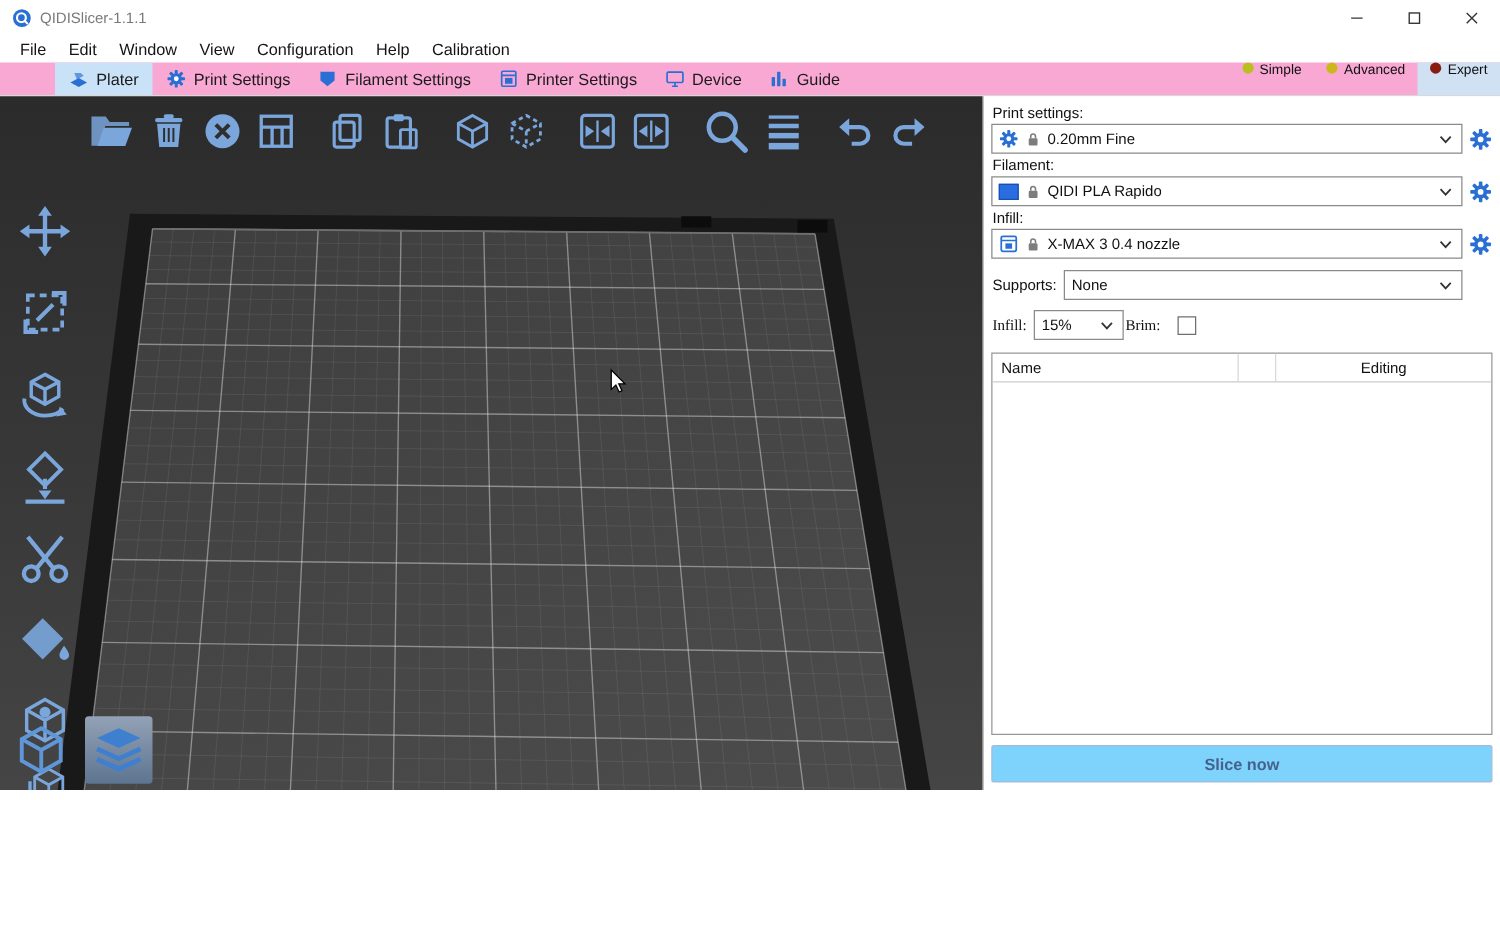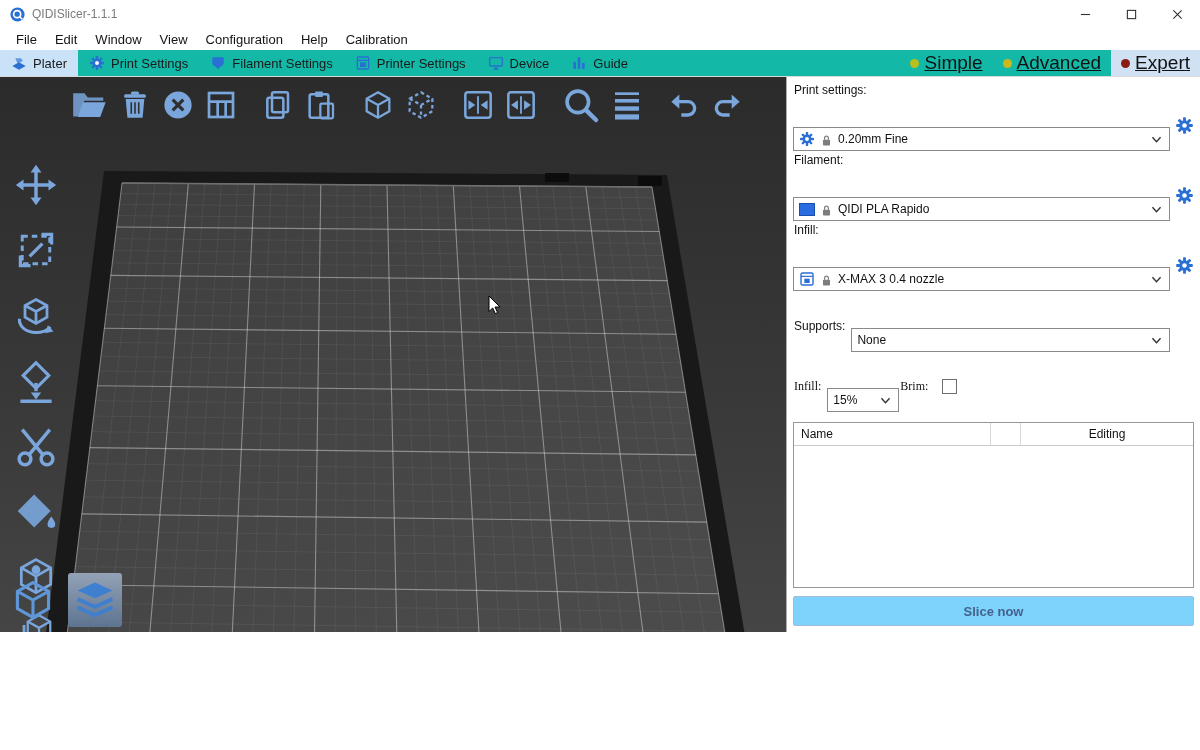--- a/index.html
+++ b/index.html
@@ -13,27 +13,27 @@
   .app-title { font-size:12px; color:#7a7a7a; }
   .win-btns { margin-left:auto; display:flex; height:100%; }
   .win-btn { width:46px; height:100%; display:flex; align-items:center; justify-content:center; color:#333; }
   .win-btn svg { width:11px; height:11px; }
 
   
   .menubar { height:22px; display:flex; align-items:center; padding-left:7px; background:#fff; }
   .menu-item { padding:0 9px; font-size:13px; color:#141414; height:100%; display:flex; align-items:center; }
 
   
-  .tabbar { height:27px; background:#14b8a6; border-bottom:1px solid #d8d8d8; display:flex; align-items:stretch; }
+  .tabbar { height:27px; background:#f9a8d4; border-bottom:1px solid #d8d8d8; display:flex; align-items:stretch;padding-left:44px; }
   .tab { display:flex; align-items:center; gap:6px; padding:0 11px; font-size:13px; color:#1a1a1a; }
   .tab.active { background:#c9e2f7; }
   .ticon { width:16px; height:16px; color:#2a6fd3; flex:0 0 auto; }
   .ticon svg { width:100%; height:100%; }
   .modes { margin-left:auto; display:flex; align-items:center; }
-  .mode { display:flex; align-items:center; gap:5px; padding:0 10px; height:100%; font-size:19px; color:#111;text-decoration:underline; }
+  .mode { display:flex; gap:5px; padding:0 10px; height:100%; font-size:11px; color:#111; }
   .mode.active { background:#cfe1f3; }
   .dot { width:9px; height:9px; border-radius:50%; flex:0 0 auto; }
 
   
   .main { display:flex; height:555px;border-radius:11px; }
   .viewport { width:786px; position:relative; overflow:hidden;
               background:linear-gradient(180deg,#2b2b2b 0%,#383838 55%,#454545 100%); }
   .bed-svg { position:absolute; left:0; top:0; }
 
   
@@ -51,21 +51,21 @@
   
   .view-toggles { position:absolute; left:6px; bottom:5px; display:flex; gap:8px; }
   .vtile { width:54px; height:54px; display:flex; align-items:center; justify-content:center; color:#5e96d8; }
   .vtile svg { width:44px; height:44px; }
   .vtile.active-bg { background:linear-gradient(180deg,#93a2b6,#5d7490); border-radius:3px; color:#3f7fd0; }
 
   
   .right-panel { flex:1; border-left:1px solid #adadad; background:#fff; display:flex; flex-direction:column; padding:4px 6px 6px 6px; }
   .rp-label { font-size:12px; color:#111; margin:2px 0 2px 1px; }
   .combo-row { display:flex; align-items:center; gap:5px; }
-  .combo { flex:1; height:24px; border:1px solid #8a8a8a; background:#fff; display:flex; align-items:center; gap:5px; padding:0 5px; min-width:0;margin-top:28px; }
+  .combo { flex:1; height:24px; border:1px solid #8a8a8a; background:#fff; display:flex; align-items:center; gap:5px; padding:0 5px; min-width:0; }
   .cicon { width:16px; height:16px; color:#2a6fd3; flex:0 0 auto; }
   .cicon svg, .lock svg, .chev svg { width:100%; height:100%; }
   .lock { width:13px; height:13px; color:#7d7d7d; flex:0 0 auto; }
   .ctext { font-size:12px; color:#111; white-space:nowrap; overflow:hidden; }
   .chev { margin-left:auto; width:15px; height:15px; color:#333; flex:0 0 auto; }
   .gear-btn { width:19px; height:19px; color:#2a6fd3; flex:0 0 auto; }
   .gear-btn svg { width:100%; height:100%; }
   .swatch { width:16px; height:13px; border:1px solid #1a4faf; flex:0 0 auto; }
 
   .supports-row { display:flex; align-items:center; margin-top:9px; }

